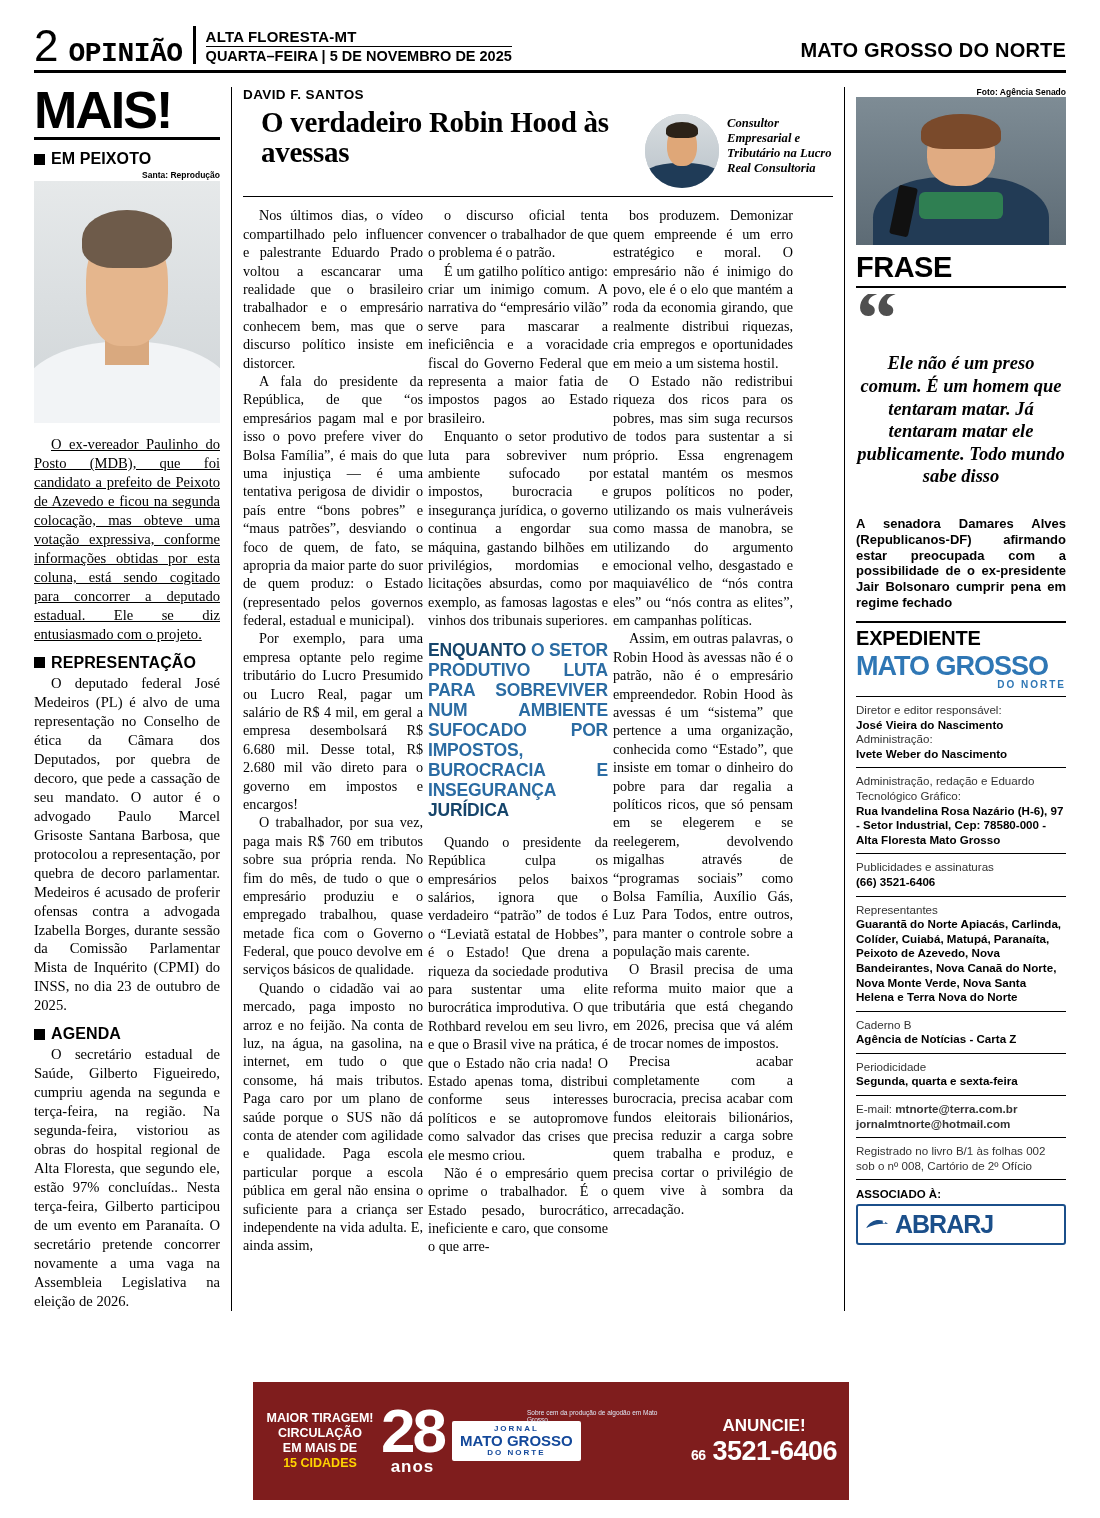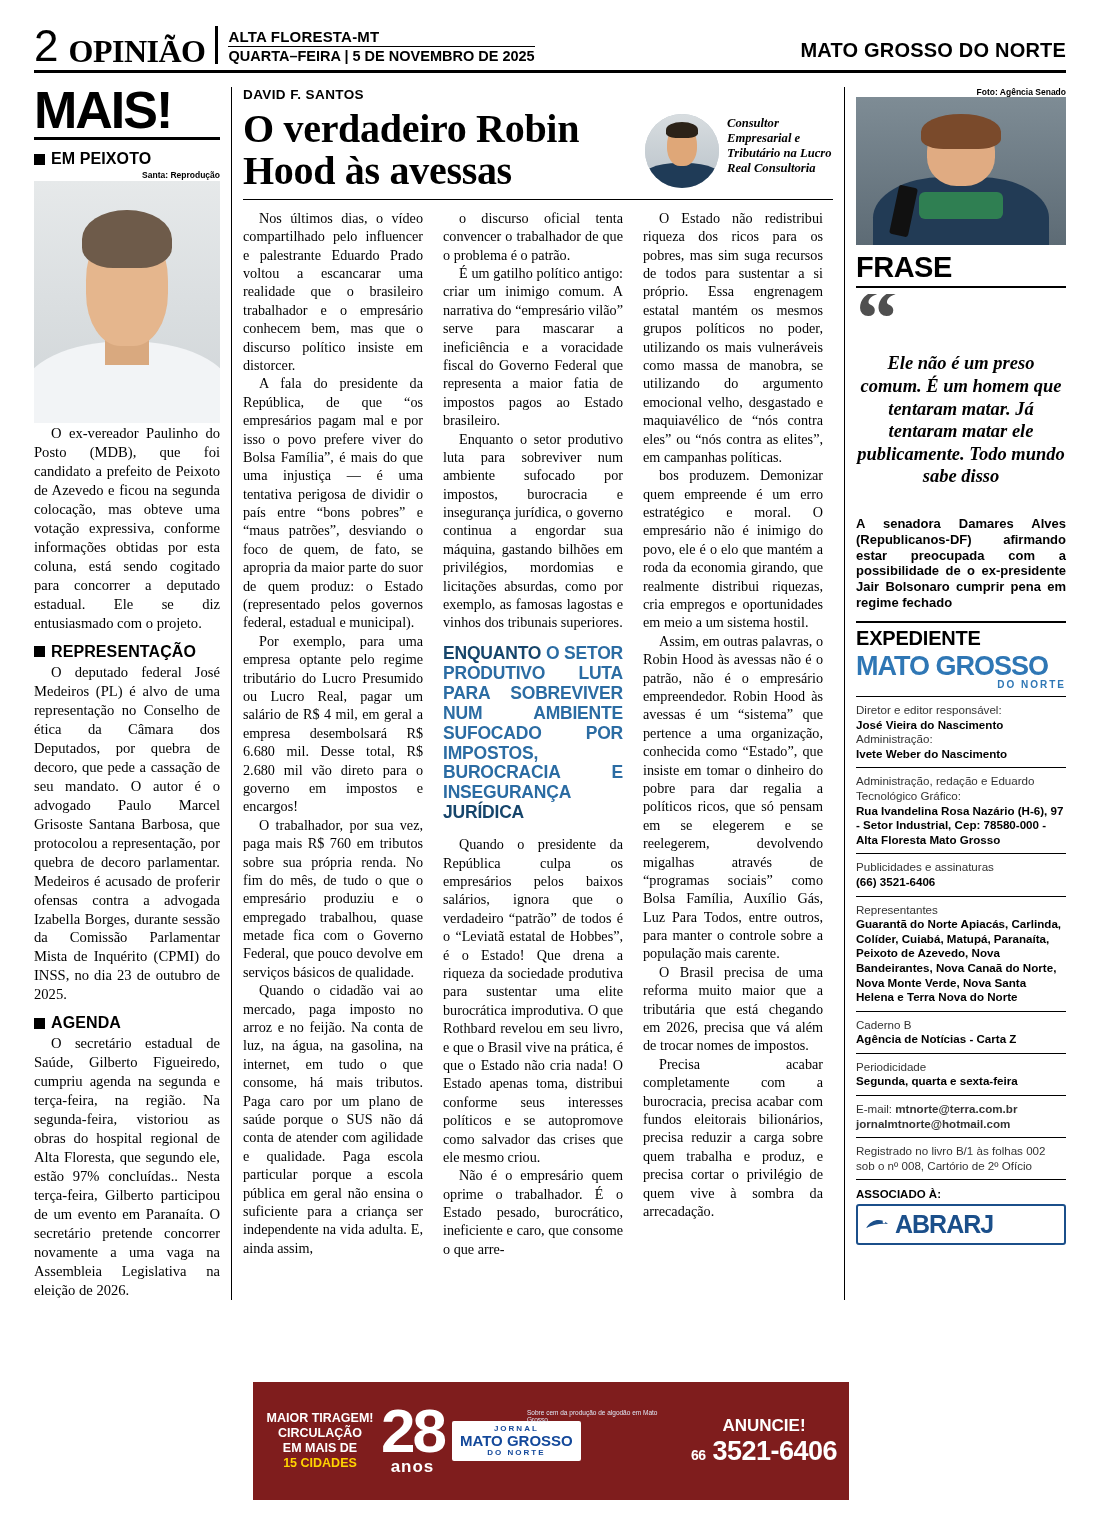--- a/index.html
+++ b/index.html
@@ -10,21 +10,21 @@
     font-family:"Liberation Serif", serif;
     color:#000;
     position:relative;
     overflow:hidden;
   }
   .page { position:relative; width:1100px; height:1518px; padding:26px 34px 0 34px; }
 
   
   .masthead { display:flex; align-items:flex-end; border-bottom:3px solid #000; padding-bottom:4px; }
   .pagenum { font-family:"Liberation Sans", sans-serif; font-size:44px; font-weight:400; line-height:0.92; margin-right:10px; }
-  .section-word { font-family:Liberation Serif, serif; font-weight:bold; font-size:32px; letter-spacing:-0.5px; line-height:0.92; }
+  .section-word { font-family:Liberation Mono, monospace; font-weight:bold; font-size:28px; letter-spacing:-0.5px; line-height:0.92; }
   .mh-divider { width:3px; background:#000; align-self:stretch; margin:0 10px 2px 10px; }
   .mh-dateblock { font-family:"Liberation Sans", sans-serif; line-height:1.12; padding-bottom:2px; }
   .mh-city { font-weight:bold; font-size:15px; letter-spacing:0.2px; }
   .mh-date { font-weight:bold; font-size:14.5px; border-top:1.5px solid #000; padding-top:1px; }
   .mh-right { margin-left:auto; font-family:"Liberation Sans", sans-serif; font-weight:bold; font-size:20px; letter-spacing:0.2px; padding-bottom:4px; }
 
   
   .grid { display:flex; margin-top:14px; }
   .col-left { width:186px; flex:0 0 186px; }
   .vrule { width:1px; background:#000; margin:0 11px; align-self:stretch; }
@@ -37,27 +37,27 @@
   .sub-head { font-family:"Liberation Sans", sans-serif; font-weight:bold; font-size:16px; letter-spacing:0.1px; display:flex; align-items:center; gap:6px; margin:10px 0 2px 0; }
   .sq { width:11px; height:11px; background:#000; display:inline-block; }
   .photo-credit { font-family:"Liberation Sans", sans-serif; font-size:8.5px; font-weight:bold; text-align:right; margin-bottom:1px; }
   .photo-left { width:100%; height:242px; overflow:hidden; position:relative; background:#cfd3d6; }
   .bodytext { font-size:14.6px; line-height:1.30; text-align:justify; text-justify:inter-word; hyphens:auto; }
   .bodytext p { margin:0; text-indent:17px; }
   .bodytext p.first { text-indent:17px; }
 
   
   .byline { font-family:"Liberation Sans", sans-serif; font-weight:bold; font-size:13.5px; letter-spacing:0.4px; margin-bottom:6px; }
-  .headline { font-family:"Liberation Serif", serif; font-weight:bold; font-size:40px; line-height:1.03; letter-spacing:-0.3px; }
+  .headline { font-family:"Liberation Serif", serif; font-weight:bold; font-size:29px; line-height:1.03; letter-spacing:-0.3px;margin-left:18px; }
   .head-row { display:flex; align-items:flex-start; gap:8px; }
   .head-text { flex:1 1 auto; }
   .author-photo { width:74px; height:74px; border-radius:50%; overflow:hidden; flex:0 0 74px; margin-top:6px; background:#b9c3cb; position:relative; }
   .author-desc { width:106px; flex:0 0 106px; font-family:"Liberation Serif", serif; font-style:italic; font-weight:bold; font-size:12.6px; line-height:1.18; margin-top:8px; }
   .art-rule { border-top:1.5px solid #000; margin:8px 0 9px 0; }
-  .art-cols { display:flex; gap:20px; }
+  .art-cols { display:flex; gap:5px; }
   .art-col { width:180px; flex:0 0 180px; font-size:14.2px; line-height:1.295; text-align:justify; hyphens:auto; }
   .art-col p { margin:0; text-indent:16px; }
   .pullquote { font-family:"Liberation Sans", sans-serif; font-size:17.5px; line-height:1.14; font-weight:bold; color:#2b6ca3; margin:12px 0 12px 0; text-transform:uppercase; letter-spacing:-0.2px; text-indent:0 !important; }
   .pullquote .dark { color:#16456b; }
 
   
   .r-credit { font-family:"Liberation Sans", sans-serif; font-size:8.5px; font-weight:bold; text-align:right; }
   .senator-photo { width:100%; height:148px; background:#6d7c86; position:relative; overflow:hidden; }
   .frase-title { font-family:"Liberation Sans", sans-serif; font-weight:bold; font-size:29px; letter-spacing:-0.5px; margin:6px 0 0 0; }
   .frase-rule { border-bottom:2.5px solid #000; margin:2px 0 6px 0; }
@@ -136,21 +136,21 @@
       </div>
       <div class="photo-credit">Santa: Reprodução</div>
       <div class="photo-left">
         <div class="p1-bg"></div>
         <div class="p1-suit"></div>
         <div class="p1-shirt"></div>
         <div class="p1-neck"></div>
         <div class="p1-head"></div>
         <div class="p1-hair"></div>
       </div>
-      <div class="bodytext" style="margin-top:1px;">
+      <div class="bodytext" style="margin-top:12px;text-decoration:underline;">
         <p class="first">O ex-vereador Paulinho do Posto (MDB), que foi candidato a prefeito de Peixoto de Azevedo e ficou na segunda colocação, mas obteve uma votação expressiva, conforme informações obtidas por esta coluna, está sendo cogitado para concorrer a deputado estadual. Ele se diz entusiasmado com o projeto.</p>
       </div>
 
       <div class="sub-head">
         <span class="sq"></span>
         <span>REPRESENTAÇÃO</span>
       </div>
       <div class="bodytext">
         <p>O deputado federal José Medeiros (PL) é alvo de uma representação no Conselho de ética da Câmara dos Deputados, por quebra de decoro, que pede a cassação de seu mandato. O autor é o advogado Paulo Marcel Grisoste Santana Barbosa, que protocolou a representação, por quebra de decoro parlamentar. Medeiros é acusado de proferir ofensas contra a advogada Izabella Borges, durante sessão da Comissão Parlamentar Mista de Inquérito (CPMI) do INSS, no dia 23 de outubro de 2025.</p>
       </div>
@@ -195,22 +195,22 @@
           <p>É um gatilho político antigo: criar um inimigo comum. A narrativa do “empresário vilão” serve para mascarar a ineficiência e a voracidade fiscal do Governo Federal que representa a maior fatia de impostos pagos ao Estado brasileiro.</p>
           <p>Enquanto o setor produtivo luta para sobreviver num ambiente sufocado por impostos, burocracia e insegurança jurídica, o governo continua a engordar sua máquina, gastando bilhões em privilégios, mordomias e licitações absurdas, como por exemplo, as famosas lagostas e vinhos dos tribunais superiores.</p>
           <div class="pullquote">
             <span class="dark">ENQUANTO</span><span> O SETOR PRODUTIVO LUTA PARA SOBREVIVER NUM AMBIENTE SUFOCADO POR IMPOSTOS, BUROCRACIA E INSEGURANÇA</span>
             <span class="dark">JURÍDICA</span>
           </div>
           <p>Quando o presidente da República culpa os empresários pelos baixos salários, ignora que o verdadeiro “patrão” de todos é o “Leviatã estatal de Hobbes”, é o Estado! Que drena a riqueza da sociedade produtiva para sustentar uma elite burocrática improdutiva. O que Rothbard revelou em seu livro, e que o Brasil vive na prática, é que o Estado não cria nada! O Estado apenas toma, distribui conforme seus interesses políticos e se autopromove como salvador das crises que ele mesmo criou.</p>
           <p>Não é o empresário quem oprime o trabalhador. É o Estado pesado, burocrático, ineficiente e caro, que consome o que arre-</p>
         </div>
         <div class="art-col">
+          <p>bos produzem. Demonizar quem empreende é um erro estratégico e moral. O empresário não é inimigo do povo, ele é o elo que mantém a roda da economia girando, que realmente distribui riquezas, cria empregos e oportunidades em meio a um sistema hostil.</p>
           <p>O Estado não redistribui riqueza dos ricos para os pobres, mas sim suga recursos de todos para sustentar a si próprio. Essa engrenagem estatal mantém os mesmos grupos políticos no poder, utilizando os mais vulneráveis como massa de manobra, se utilizando do argumento emocional velho, desgastado e maquiavélico de “nós contra eles” ou “nós contra as elites”, em campanhas políticas.</p>
-          <p>bos produzem. Demonizar quem empreende é um erro estratégico e moral. O empresário não é inimigo do povo, ele é o elo que mantém a roda da economia girando, que realmente distribui riquezas, cria empregos e oportunidades em meio a um sistema hostil.</p>
           <p>Assim, em outras palavras, o Robin Hood às avessas não é o patrão, não é o empresário empreendedor. Robin Hood às avessas é um “sistema” que pertence a uma organização, conhecida como “Estado”, que insiste em tomar o dinheiro do pobre para dar regalia a políticos ricos, que só pensam em se elegerem e se reelegerem, devolvendo migalhas através de “programas sociais” como Bolsa Família, Auxílio Gás, Luz Para Todos, entre outros, para manter o controle sobre a população mais carente.</p>
           <p>O Brasil precisa de uma reforma muito maior que a tributária que está chegando em 2026, precisa que vá além de trocar nomes de impostos.</p>
           <p>Precisa acabar completamente com a burocracia, precisa acabar com fundos eleitorais bilionários, precisa reduzir a carga sobre quem trabalha e produz, e precisa cortar o privilégio de quem vive à sombra da arrecadação.</p>
         </div>
       </div>
     </div>
 
     <div class="vrule"></div>
 
     <div class="col-right">

